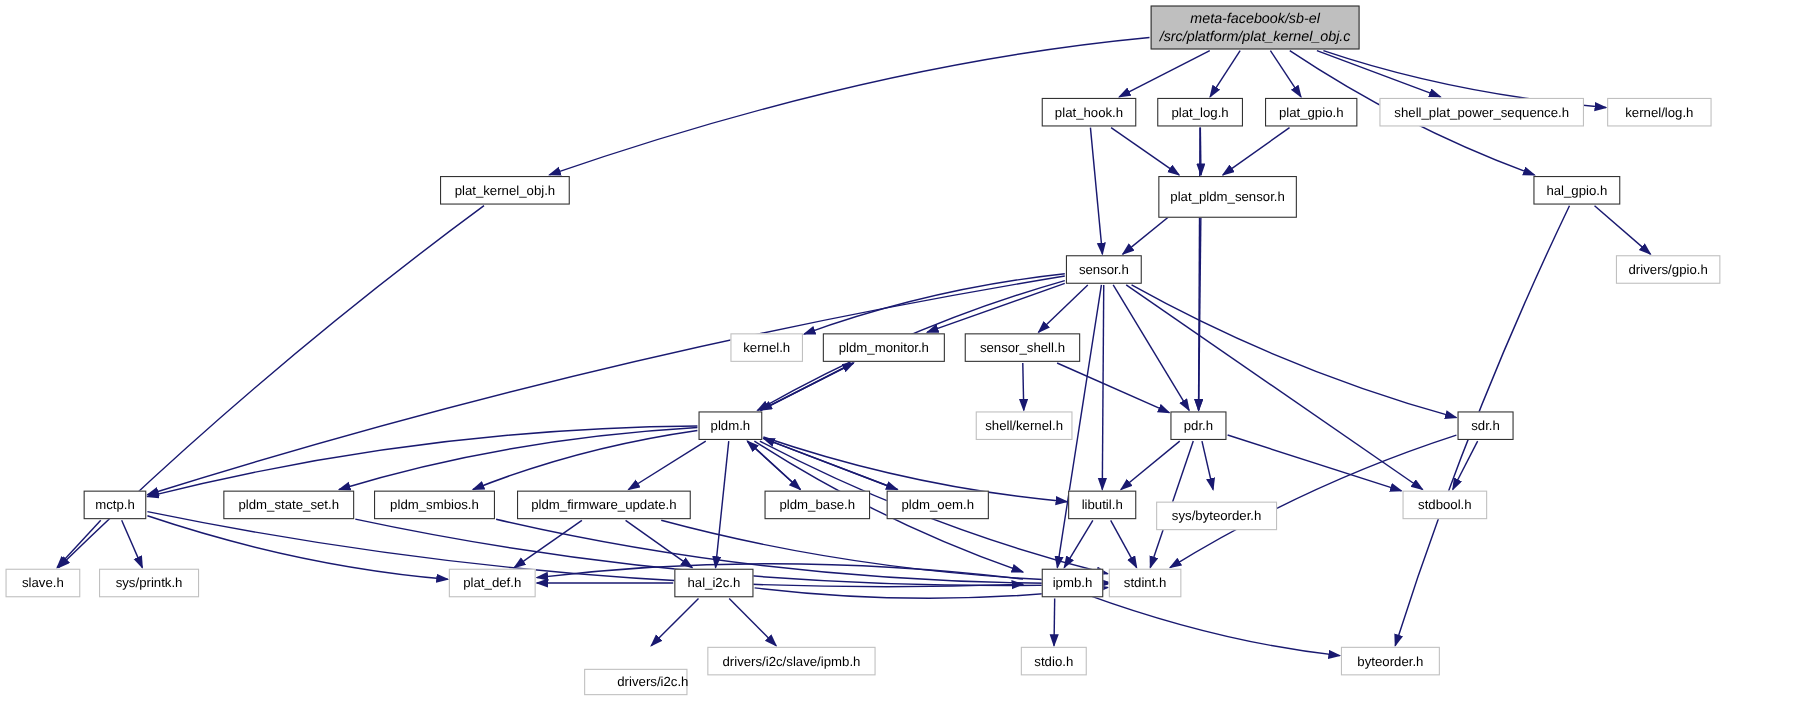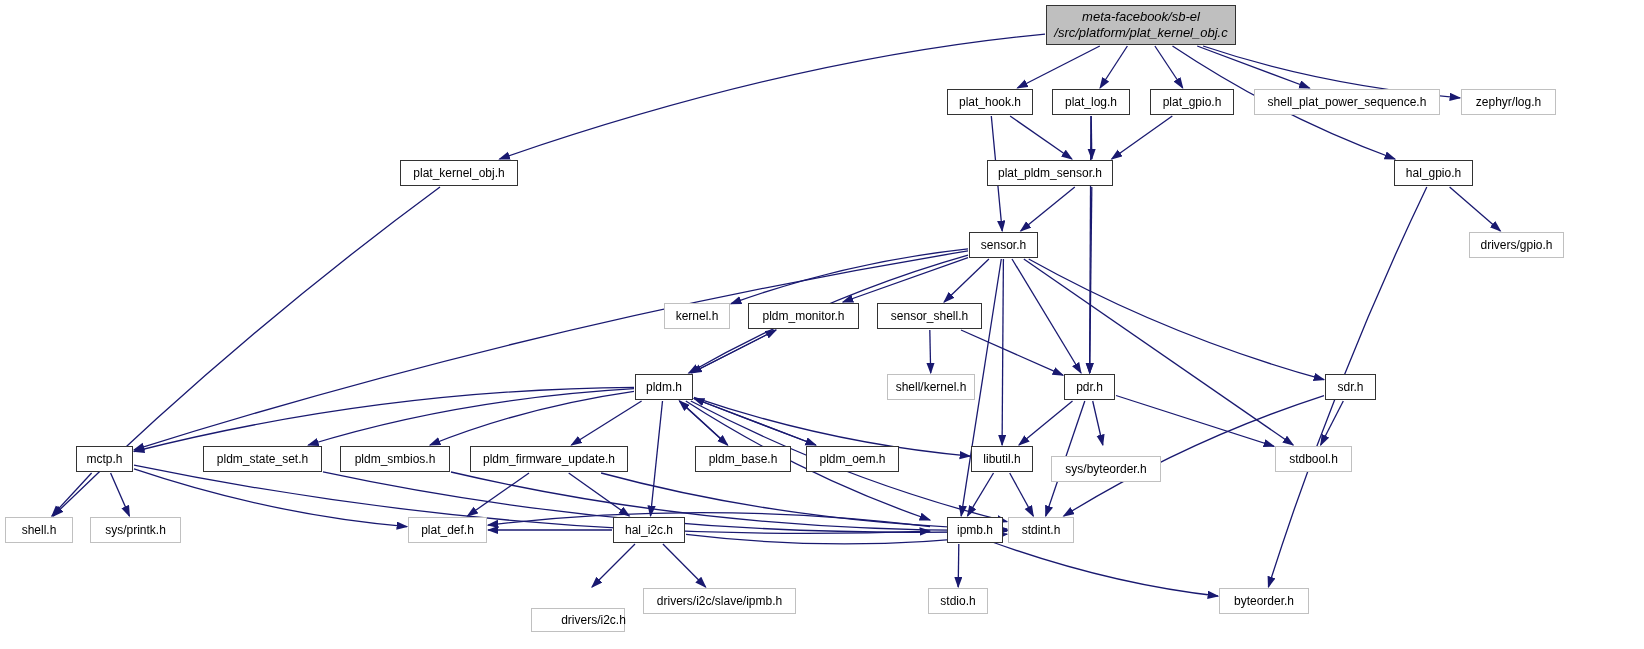--- a/index.html
+++ b/index.html
@@ -128,43 +128,43 @@
         <path d="M930.0,526.5 Q703.3,499.3 488.0,525.1" marker-end="url(#arrow)"></path>
       </g>
   </svg>
   <div id="nodes-g">
       <div class="node root" style="left: 1046px; top: 5px; width: 190px; height: 40px; font-size: 13px;">meta-facebook/sb-el
 /src/platform/plat_kernel_obj.c</div>
       <div class="node local" style="left: 947px; top: 89px; width: 86px; height: 26px;">plat_hook.h</div>
       <div class="node local" style="left: 1052px; top: 89px; width: 78px; height: 26px;">plat_log.h</div>
       <div class="node local" style="left: 1150px; top: 89px; width: 84px; height: 26px;">plat_gpio.h</div>
       <div class="node external" style="left: 1254px; top: 89px; width: 186px; height: 26px;">shell_plat_power_sequence.h</div>
-      <div class="node external" style="left: 1461px; top: 89px; width: 95px; height: 26px;">zephyr/log.h</div>
+      <div class="node external" style="left: 1461px; top: 89px; width: 95px; height: 26px;">kernel/log.h</div>
       <div class="node local" style="left: 400px; top: 160px; width: 118px; height: 26px;">plat_kernel_obj.h</div>
-      <div class="node local" style="left: 987px; top: 160px; width: 126px; height: 26px;">plat_pldm_sensor.h</div>
+      <div class="node local" style="left: 1053px; top: 160px; width: 126px; height: 38px;">plat_pldm_sensor.h</div>
       <div class="node local" style="left: 1394px; top: 160px; width: 79px; height: 26px;">hal_gpio.h</div>
       <div class="node external" style="left: 1469px; top: 232px; width: 95px; height: 26px;">drivers/gpio.h</div>
       <div class="node local" style="left: 969px; top: 232px; width: 69px; height: 26px;">sensor.h</div>
       <div class="node external" style="left: 664px; top: 303px; width: 66px; height: 26px;">kernel.h</div>
       <div class="node local" style="left: 748px; top: 303px; width: 111px; height: 26px;">pldm_monitor.h</div>
       <div class="node local" style="left: 877px; top: 303px; width: 105px; height: 26px;">sensor_shell.h</div>
       <div class="node external" style="left: 887px; top: 374px; width: 88px; height: 26px;">shell/kernel.h</div>
       <div class="node local" style="left: 635px; top: 374px; width: 58px; height: 26px;">pldm.h</div>
       <div class="node local" style="left: 1064px; top: 374px; width: 51px; height: 26px;">pdr.h</div>
       <div class="node local" style="left: 1325px; top: 374px; width: 51px; height: 26px;">sdr.h</div>
       <div class="node local" style="left: 76px; top: 446px; width: 57px; height: 26px;">mctp.h</div>
       <div class="node local" style="left: 203px; top: 446px; width: 119px; height: 26px;">pldm_state_set.h</div>
       <div class="node local" style="left: 340px; top: 446px; width: 110px; height: 26px;">pldm_smbios.h</div>
       <div class="node local" style="left: 470px; top: 446px; width: 158px; height: 26px;">pldm_firmware_update.h</div>
       <div class="node local" style="left: 695px; top: 446px; width: 96px; height: 26px;">pldm_base.h</div>
       <div class="node local" style="left: 806px; top: 446px; width: 93px; height: 26px;">pldm_oem.h</div>
       <div class="node local" style="left: 971px; top: 446px; width: 62px; height: 26px;">libutil.h</div>
       <div class="node external" style="left: 1051px; top: 446px; width: 110px; height: 26px; margin-top: 10px;">sys/byteorder.h</div>
       <div class="node external" style="left: 1275px; top: 446px; width: 77px; height: 26px;">stdbool.h</div>
-      <div class="node external" style="left: 5px; top: 517px; width: 68px; height: 26px;">shell.h</div>
+      <div class="node external" style="left: 5px; top: 517px; width: 68px; height: 26px;">slave.h</div>
       <div class="node external" style="left: 90px; top: 517px; width: 91px; height: 26px;">sys/printk.h</div>
       <div class="node external" style="left: 408px; top: 517px; width: 79px; height: 26px;">plat_def.h</div>
       <div class="node local" style="left: 613px; top: 517px; width: 72px; height: 26px;">hal_i2c.h</div>
       <div class="node local" style="left: 931px; top: 517px; width: 56px; height: 26px; margin-left: 16px;">ipmb.h</div>
       <div class="node external" style="left: 1008px; top: 517px; width: 66px; height: 26px;">stdint.h</div>
       <div class="node external" style="left: 531px; top: 608px; width: 94px; height: 24px; padding-left: 31px;">drivers/i2c.h</div>
       <div class="node external" style="left: 643px; top: 588px; width: 153px; height: 26px;">drivers/i2c/slave/ipmb.h</div>
       <div class="node external" style="left: 928px; top: 588px; width: 60px; height: 26px;">stdio.h</div>
       <div class="node external" style="left: 1219px; top: 588px; width: 90px; height: 26px;">byteorder.h</div>
     </div>

